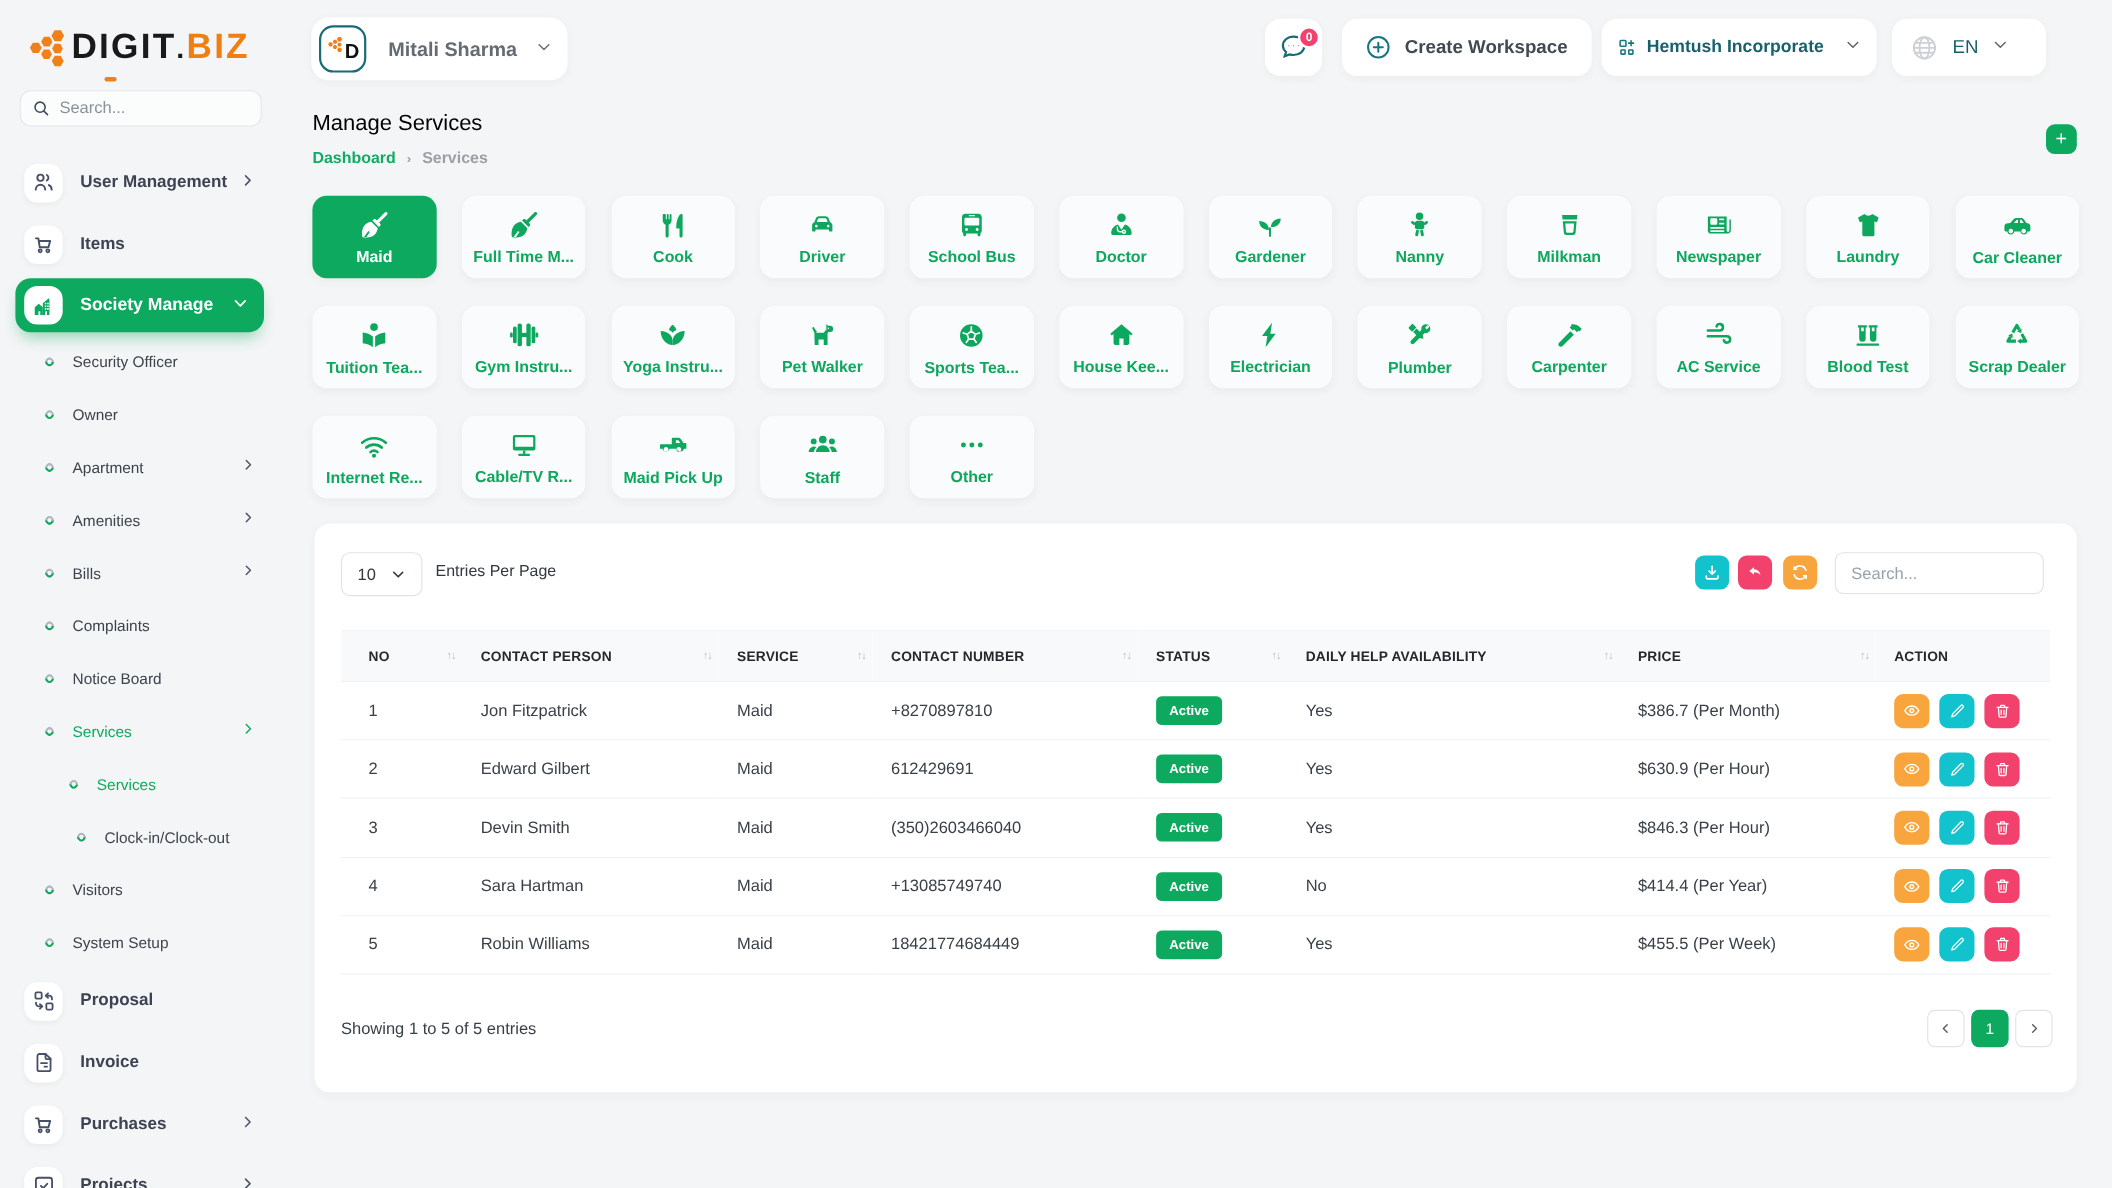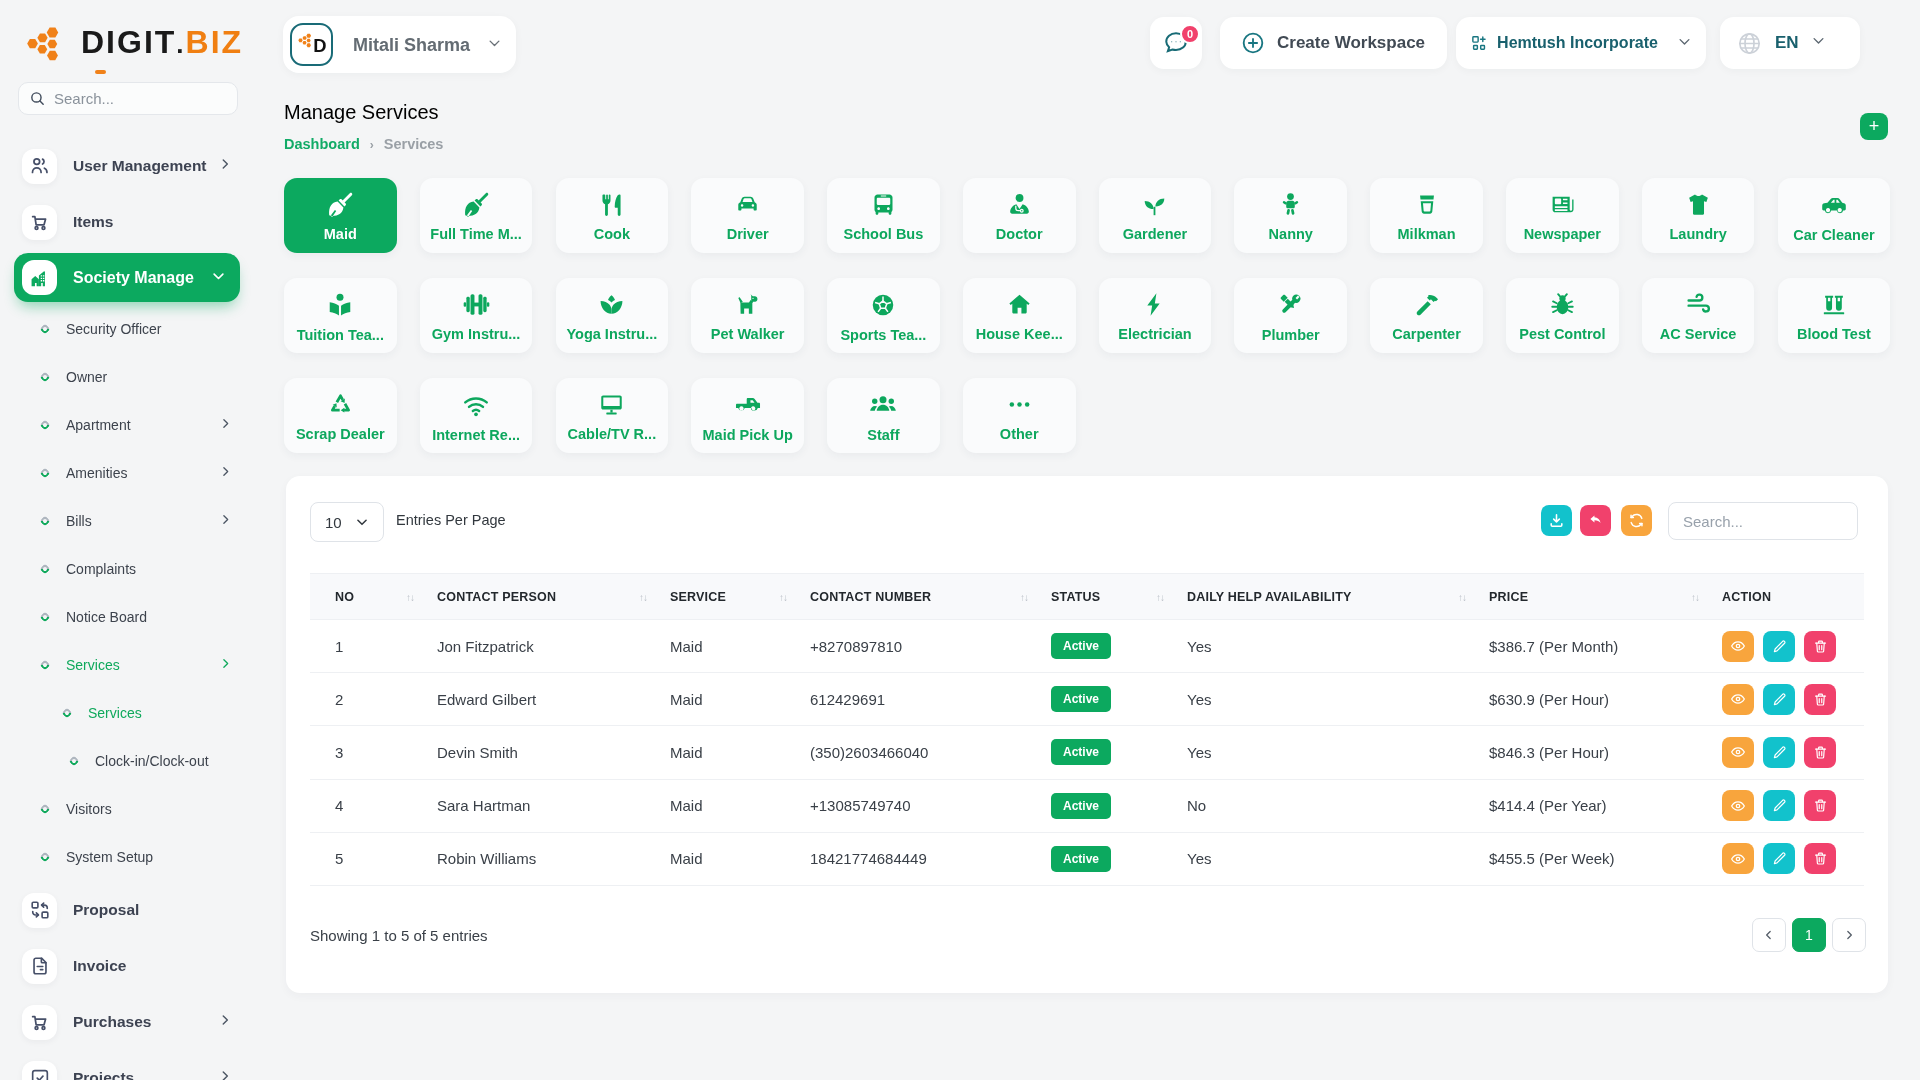--- a/index.html
+++ b/index.html
@@ -2,21 +2,21 @@
 <html><head>
 <meta charset="utf-8">
 <style>
 * { margin:0; padding:0; box-sizing:border-box; }
 html,body { width:1920px; height:1080px; overflow:hidden; }
 body { font-family:"Liberation Sans", sans-serif; background:#f4f5f6; position:relative; }
 
 
 #sidebar { position:absolute; left:0; top:0; width:260px; height:1080px; }
 .logo-wrap { position:absolute; left:24px; top:24px; display:flex; align-items:center; }
-.logo-txt { font-size:32px; font-weight:700; letter-spacing:2px; color:#1a1a1a; margin-left:21px; }
+.logo-txt { font-size:32px; font-weight:700; letter-spacing:2px; color:#1a1a1a; margin-left:5px; }
 .logo-txt .biz { color:#f07f12; }
 .side-search { position:absolute; left:18px; top:82px; width:220px; height:33px; background:#fbfcfc; border:1px solid #e4e7eb; border-radius:10px; display:flex; align-items:center; padding:0 10px; }
 .side-search svg { margin-right:8px; }
 .side-search span { color:#8a929b; font-size:15px; }
 .mi { position:absolute; left:0; width:260px; height:36px; display:flex; align-items:center; }
 .mi .ibox { position:absolute; left:22px; width:35px; height:35px; background:#fff; border-radius:12px; box-shadow:0 2px 6px rgba(30,40,60,0.05); display:flex; align-items:center; justify-content:center; }
 .mi .lbl { position:absolute; left:73px; font-size:15.5px; font-weight:600; color:#3d4352; }
 .mi .chev { position:absolute; right:28px; color:#4b5563; }
 .sub { position:absolute; left:0; width:260px; height:30px; }
 .sub .ring { position:absolute; left:41px; top:50%; margin-top:-4px; width:8px; height:8px; border-radius:50%; border:2px solid #aeb6bf; border-bottom-color:#0fa95c; border-left-color:#0fa95c; transform:rotate(-45deg); }
@@ -30,21 +30,21 @@
 
 .userpill { position:absolute; left:283px; top:16px; width:233px; height:57px; background:#fff; border-radius:16px; box-shadow:0 2px 8px rgba(30,40,60,0.04); }
 .avatar { position:absolute; left:7px; top:7px; width:43px; height:43px; border:2.5px solid #196b77; border-radius:13px; background:#fff; display:flex; align-items:center; justify-content:center; }
 .userpill .uname { position:absolute; left:70px; top:50%; transform:translateY(-50%); font-size:18px; font-weight:600; color:#646c73; }
 .userpill .chev { position:absolute; right:14px; top:50%; transform:translateY(-50%); color:#6a7178; }
 .toppill { position:absolute; top:17px; height:52px; background:#fff; border-radius:14px; box-shadow:0 2px 8px rgba(30,40,60,0.04); display:flex; align-items:center; }
 #chatbtn { left:1150px; width:52px; justify-content:center; }
 .badge0 { position:absolute; left:30px; top:7px; width:20px; height:20px; background:#f1416c; border:2px solid #fff; border-radius:50%; color:#fff; font-size:11px; font-weight:700; display:flex; align-items:center; justify-content:center; }
 #createws { left:1220px; width:227px; padding:0 20px; gap:11px; font-size:17px; font-weight:700; color:#414a54; }
 #workspace { left:1456px; width:250px; padding:0 14px; gap:9px; font-size:16px; font-weight:700; color:#19606d; white-space:nowrap; }
-#langpill { left:1720px; width:140px; padding:0 16px; gap:12px; font-size:17px; font-weight:700; color:#19606d; }
+#langpill { left:1720px; width:140px; padding:0 16px; gap:12px; font-size:17px; font-weight:400; color:#19606d; }
 
 
 .pagetitle { position:absolute; left:284px; top:101px; font-size:20px; font-weight:400; color:#000000; }
 .crumbs { position:absolute; left:284px; top:136px; font-size:14.5px; color:#9aa0a6;font-weight:bold; }
 .crumbs .dash { color:#11ab67; }
 .crumbs .sep { color:#9aa0a6; padding:0 10px; font-size:12px; }
 .addbtn { position:absolute; left:1860px; top:113px; width:28px; height:27px; background:#0ca95f; border-radius:8px; color:#fff; display:flex; align-items:center; justify-content:center; font-size:18px; font-weight:400; }
 
 
 #tiles { position:absolute; left:284px; top:178px; width:1606px; display:grid; grid-template-columns:repeat(12, 112.6px); column-gap:23.2px; row-gap:25px; }
@@ -613,26 +613,20 @@
       <svg width="29" height="29" viewBox="0 0 24 24">
         <use href="#t-tools"></use>
       </svg>
       <span class="tl">Plumber</span>
     </div>
   <div class="tile" style="color:#0da75d">
       <svg width="26" height="26" viewBox="0 0 24 24">
         <use href="#t-hammer"></use>
       </svg>
       <span class="tl">Carpenter</span>
-    </div>
-  <div class="tile" style="color:#0da75d">
-      <svg width="27" height="27" viewBox="0 0 24 24">
-        <use href="#t-bug"></use>
-      </svg>
-      <span class="tl">Pest Control</span>
     </div>
   <div class="tile" style="color:#0da75d">
       <svg width="27" height="27" viewBox="0 0 24 24">
         <use href="#t-wind"></use>
       </svg>
       <span class="tl">AC Service</span>
     </div>
   <div class="tile" style="color:#0da75d">
       <svg width="26" height="26" viewBox="0 0 24 24">
         <use href="#t-vials"></use>

